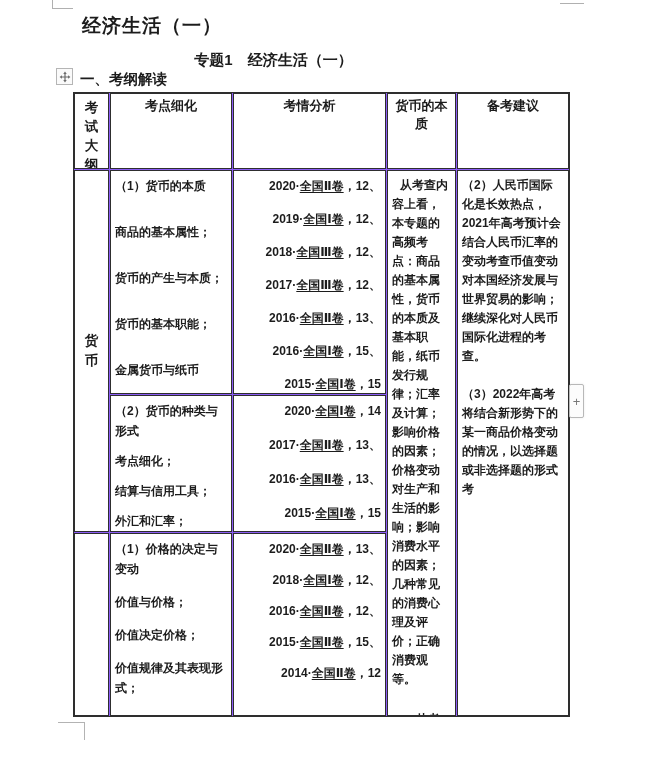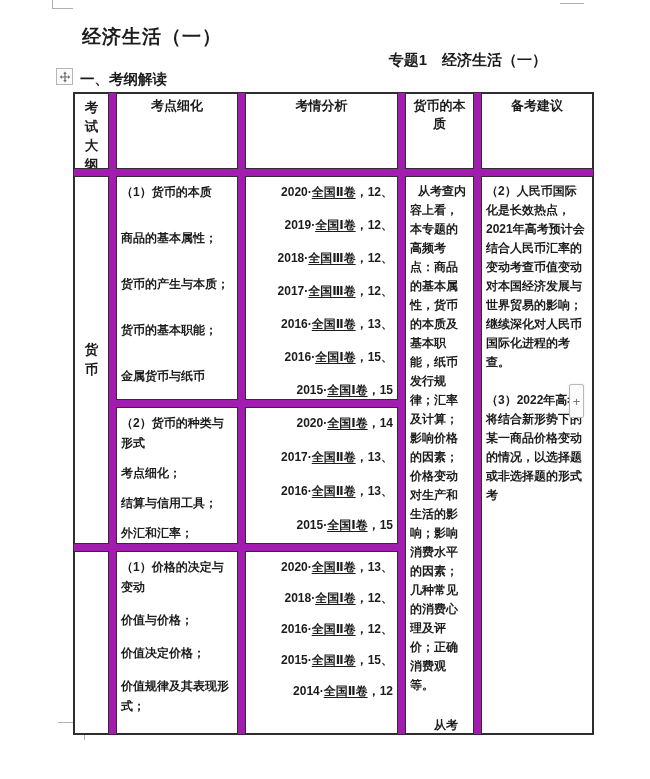--- a/index.html
+++ b/index.html
@@ -2,44 +2,44 @@
 <html><head>
 <meta charset="utf-8">
 <style>
   html,body{margin:0;padding:0;}
   body{
     width:650px;height:779px;position:relative;background:#ffffff;
     font-family:"Liberation Sans","DejaVu Sans",sans-serif;
     color:#1c1c1c;overflow:hidden;
   }
   
-  .doc-title{position:absolute;left:82px;top:24px;font-size:19px;font-weight:bold;letter-spacing:1px;}
-  .doc-subtitle{position:absolute;left:0;top:51px;width:547px;text-align:right;font-size:15px;font-weight:bold;}
+  .doc-title{position:absolute;left:82px;top:13px;font-size:19px;font-weight:bold;letter-spacing:1px;}
+  .doc-subtitle{position:absolute;left:0;top:51px;width:547px;text-align:center;font-size:15px;font-weight:bold;}
   .section-heading{position:absolute;left:80px;top:70px;font-size:14.5px;font-weight:bold;}
   
   .mark{position:absolute;}
   .mark-tl{left:52px;top:0;width:20px;height:8px;border-left:1px solid #b0b0b0;border-bottom:1px solid #b0b0b0;}
   .mark-tr{left:560px;top:3px;width:24px;height:0;border-top:1px solid #b0b0b0;}
   .mark-bl{left:58px;top:722px;width:26px;height:17px;border-top:1px solid #b3b3b3;border-right:1px solid #b3b3b3;}
   
   .move-handle{
     position:absolute;left:56px;top:68px;width:17px;height:17px;
     border:1px solid #b5b5b5;background:#fafafa;display:flex;align-items:center;justify-content:center;
     cursor:move;box-sizing:border-box;
   }
   .move-handle svg{width:12px;height:12px;display:block;}
   
   .exam-table{
     position:absolute;left:73px;top:92px;
     display:grid;
     grid-template-columns:35px 122px 153px 69px 112px;
     grid-template-rows:76px 224px 137px 183px;
-    gap:7px;
+    gap:1px;
     border:1px solid #2e2e2e;
-    background:#a21caf;
+    background:#8b5cf6;
   }
   .cell{
     border:1px solid #2e2e2e;background:#ffffff;box-sizing:border-box;
     padding:3px 4px;overflow:hidden;font-weight:bold;
   }
   .th{font-size:13px;text-align:center;line-height:18px;}
   .th-outline{font-size:13.5px;line-height:19px;padding-top:4px;}
   .outline-cell{
     grid-column:1;grid-row:2/4;
     display:flex;align-items:center;justify-content:center;text-align:center;

